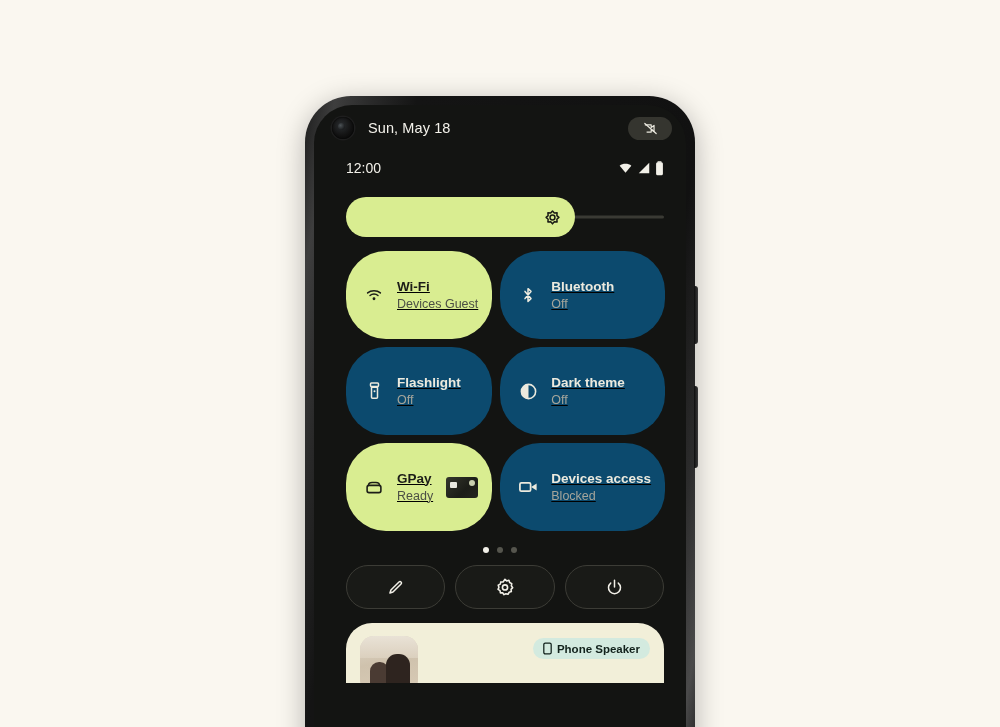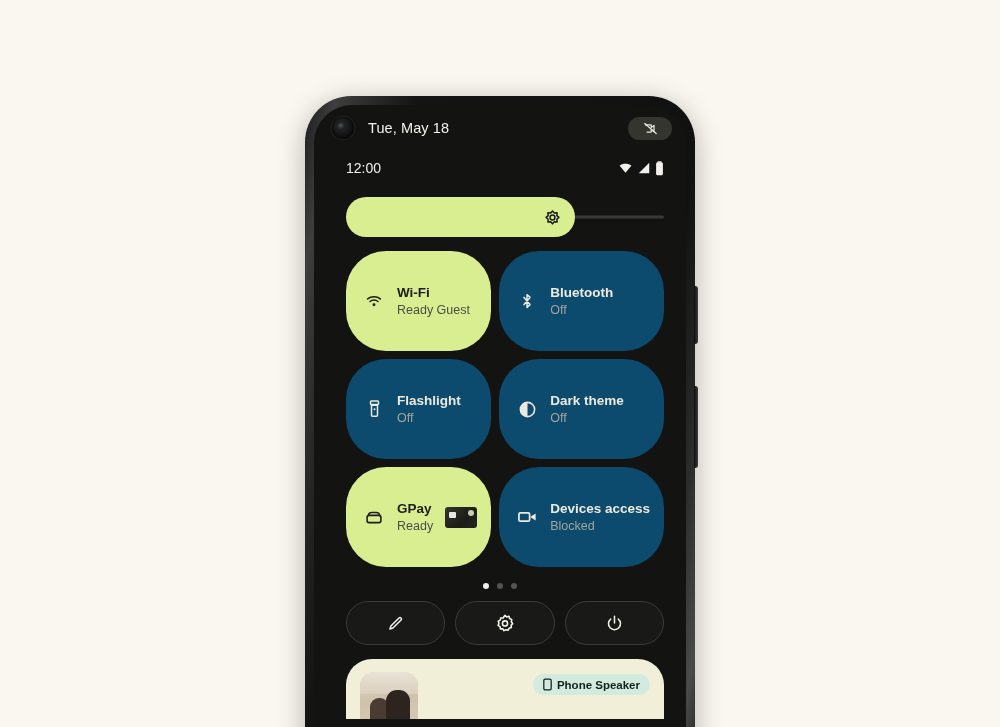--- a/index.html
+++ b/index.html
@@ -114,26 +114,27 @@
   }
 
   
   #tile-grid {
     display: grid;
     grid-template-columns: 1fr 1fr;
     gap: 8px 8px;
     padding: 14px 22px 0 32px;
   }
   .tile {
-    height: 100px;
+    height: 88px;
     border-radius: 40px;
     display: flex;
     align-items: center;
     padding: 0 14px 0 17px;
     position: relative;
+    text-decoration: underline;
   }
   .tile.on  { background: #d9ed91; }
   .tile.off { background: #0c4a6e; }
   .tile-icon { width: 22px; flex: none; display: flex; align-items: center; justify-content: center; }
   .tile-text { margin-left: 12px; min-width: 0; }
   .tile-label { font-size: 13.5px; line-height: 16px; white-space: nowrap; }
   .tile-sub   { font-size: 12.5px; line-height: 16px; white-space: nowrap; margin-top: 1px; }
   .tile.on  .tile-label { color: #1c1d18; font-weight: bold; }
   .tile.on  .tile-sub   { color: #4c4f45; }
   .tile.off .tile-label { color: #eceade; font-weight: bold; }
@@ -224,21 +225,21 @@
 
 <div id="phone-frame">
 
   <div class="side-btn" id="side-button-volume"></div>
   <div class="side-btn" id="side-button-power"></div>
 
   <div id="phone-screen">
 
     <div id="date-bar">
       <div id="camera-hole"></div>
-      <div id="date-text">Tue, May 18</div>
+      <div id="date-text">Sun, May 18</div>
       <div id="camera-blocked-chip">
         <svg width="17" height="17" viewBox="0 0 24 24">
           <path d="M4 7h9v3.5l4-2.8v8.6l-4-2.8V17H6.5" fill="none" stroke="#e9e7dd" stroke-width="1.7" stroke-linejoin="round"></path>
           <line x1="4" y1="5" x2="20" y2="19" stroke="#e9e7dd" stroke-width="1.8" stroke-linecap="round"></line>
         </svg>
       </div>
     </div>
 
     <div id="clock-row">
       <div id="clock-text">12:00</div>
@@ -275,21 +276,21 @@
           <svg width="20" height="18" viewBox="0 0 24 24">
             <g fill="none" stroke="#1c1d18" stroke-width="2" stroke-linecap="round">
               <path d="M3.5 9.2 C8 5.2 16 5.2 20.5 9.2"></path>
               <path d="M6.7 12.7 C9.6 10.1 14.4 10.1 17.3 12.7"></path>
             </g>
             <circle cx="12" cy="17" r="1.9" fill="#1c1d18"></circle>
           </svg>
         </span>
         <span class="tile-text">
           <span class="tile-label" style="display:block">Wi-Fi</span>
-          <span class="tile-sub" style="display:block">Ready Guest</span>
+          <span class="tile-sub" style="display:block">Devices Guest</span>
         </span>
       </div>
 
       <div class="tile off">
         <span class="tile-icon">
           <svg width="18" height="20" viewBox="0 0 24 24">
             <path d="M8 7.2 L16 16.8 L12 20.5 V3.5 L16 7.2 L8 16.8" fill="none" stroke="#eceade" stroke-width="2" stroke-linejoin="round" stroke-linecap="round"></path>
           </svg>
         </span>
         <span class="tile-text">

